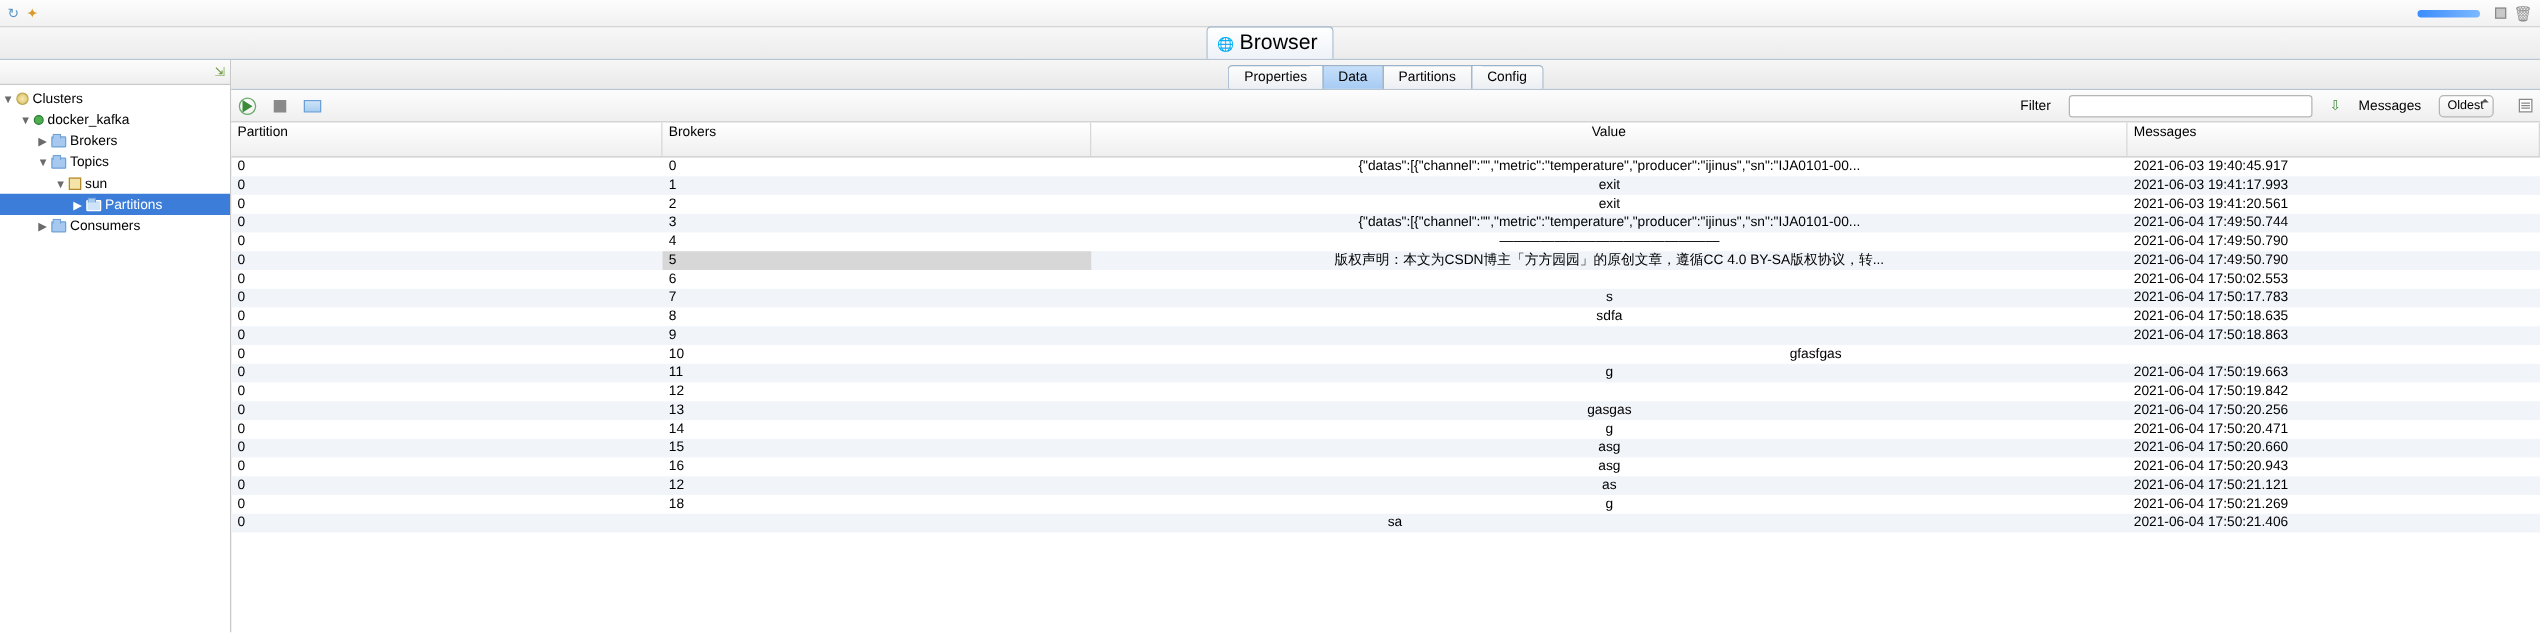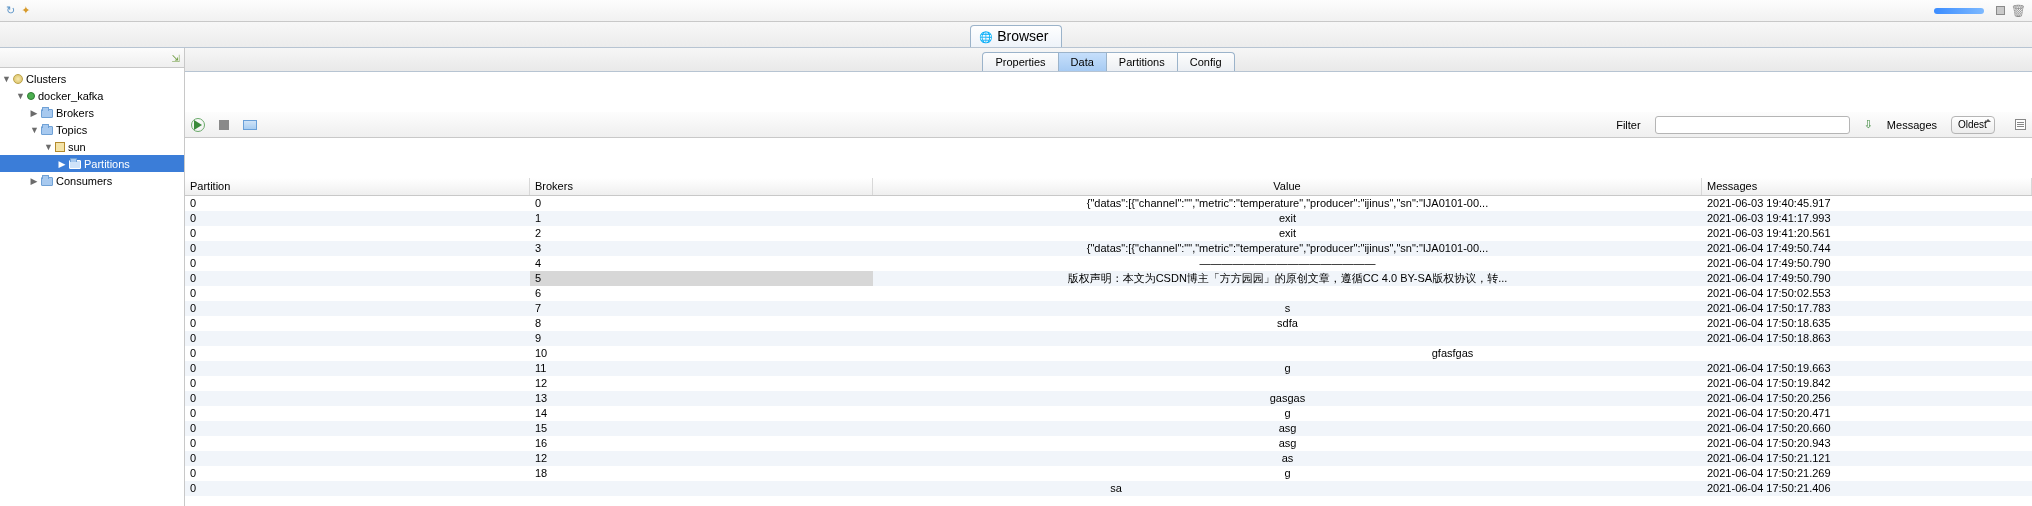--- a/index.html
+++ b/index.html
@@ -38,21 +38,21 @@
   }
   .file-tab {
     background: linear-gradient(#ffffff,#eef3f9);
     border: 1px solid #9bb3ca;
     border-bottom: none;
     border-radius: 4px 4px 0 0;
     padding: 2px 12px 3px 8px;
     display: flex;
     align-items: center;
     gap: 4px;
-    font-size: 14px;
+    font-size: 17px;
   }
   .main-area {
     display: flex;
     height: calc(100% - 48px);
   }
   .sidebar {
     width: 185px;
     border-right: 1px solid #c8c8c8;
     display: flex;
     flex-direction: column;
@@ -81,21 +81,20 @@
   .tree-row .triangle { width: 8px; text-align: center; color:#6b6b6b; font-size:9px; }
   .tree-row.selected {
     background: #3b7dd8;
     color: #fff;
   }
   .tree-row.selected .triangle { color:#fff; }
   .editor {
     flex: 1;
     display: flex;
     flex-direction: column;
-    gap: 40px;
   }
   .sub-tabbar {
     height: 24px;
     background: linear-gradient(#f6f6f6,#e9e9e9);
     border-bottom: 1px solid #b7c4d2;
     display: flex;
     justify-content: center;
     align-items: flex-end;
   }
   .sub-tab {
@@ -166,21 +165,21 @@
     overflow: hidden;
     position: relative;
   }
   .grid-header, .grid-row {
     display: flex;
     width: 100%;
   }
   .grid-header {
     background: linear-gradient(#ffffff,#efefef);
     border-bottom: 1px solid #c8c8c8;
-    height: 18px;
+    height: 28px;
   }
   .gh {
     border-right: 1px solid #d8d8d8;
     padding: 2px 5px;
     font-size: 11px;
     color: #000;
     overflow: hidden;
     white-space: nowrap;
     text-overflow: ellipsis;
   }

